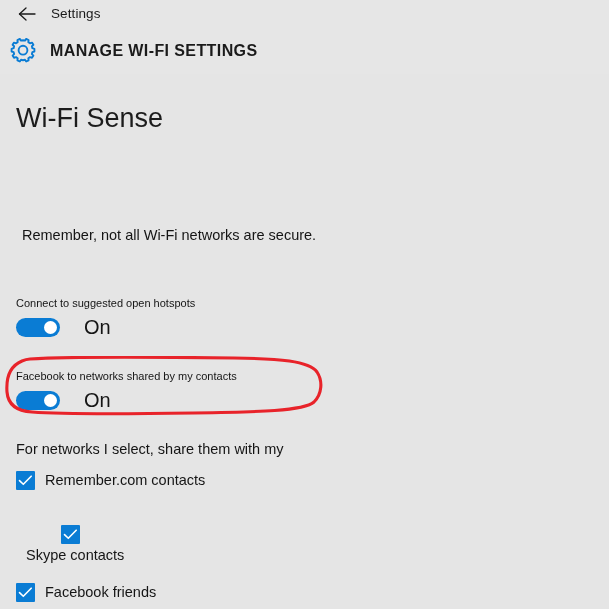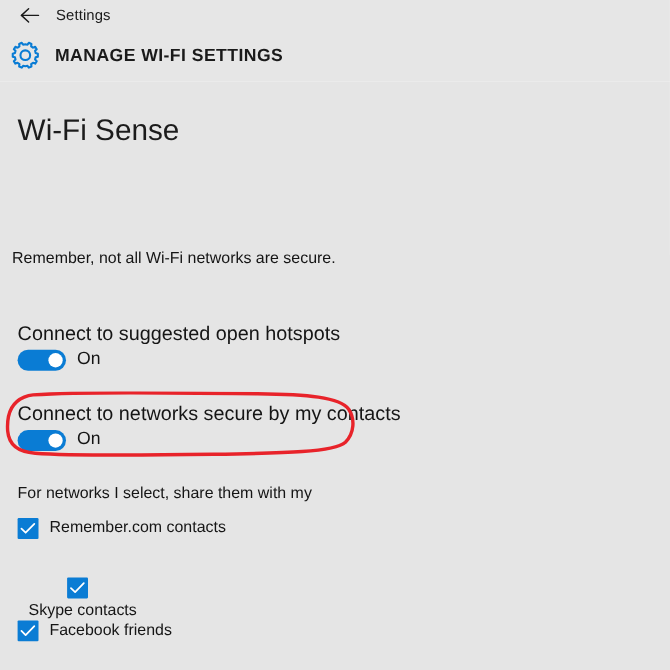--- a/index.html
+++ b/index.html
@@ -109,21 +109,21 @@
     left: 16px;
     top: 72px;
     width: 460px;
     font-size: 14.5px;
     line-height: 25px;
     color: #151515;
   }
 
   .note {
     position: absolute;
-    left: 11px;
+    left: 22px;
     top: 150px;
     font-size: 14.5px;
     line-height: 22px;
     color: #151515;
     white-space: nowrap;
   }
 
   .learn-more {
     position: absolute;
     left: 15px;
@@ -135,21 +135,21 @@
     cursor: pointer;
     white-space: nowrap;
   }
 
   
   .toggle-group { position: absolute; left: 0; }
   .toggle-label {
     position: absolute;
     left: 16px;
     top: 0;
-    font-size: 18px;
+    font-size: 11px;
     line-height: 22px;
     color: #151515;
     white-space: nowrap;
   }
   .switch {
     position: absolute;
     left: 16px;
     top: 26px;
     width: 44px;
     height: 19px;
@@ -161,23 +161,23 @@
     position: absolute;
     right: 3px;
     top: 3px;
     width: 13px;
     height: 13px;
     border-radius: 50%;
     background: #ffffff;
   }
   .switch-state {
     position: absolute;
-    left: 70px;
+    left: 84px;
     top: 24px;
-    font-size: 16px;
+    font-size: 20px;
     line-height: 22px;
     color: #151515;
     white-space: nowrap;
   }
 
   #toggle-hotspots { top: 218px; }
   #toggle-contacts { top: 291px; }
 
   
   .annotation {
@@ -226,21 +226,21 @@
   .check-text {
     margin-left: 10px;
     font-size: 14.5px;
     line-height: 22px;
     color: #151515;
     white-space: nowrap;
   }
 
   #check-row-0 { top: 395px; }
   #check-row-1 { top: 451px; flex-direction: column; }
-  #check-row-2 { top: 488px; }
+  #check-row-2 { top: 507px; }
 </style>
 </head>
 <body>
 
 <div class="chrome">
 
   <div class="app-bar">
     <div class="back-btn">
       <span>
         <svg width="20" height="16" viewBox="0 0 20 16" aria-hidden="true">
@@ -287,21 +287,21 @@
 
   <div class="toggle-group" id="toggle-hotspots">
     <div class="toggle-label">Connect to suggested open hotspots</div>
     <div class="switch" role="switch" aria-checked="true">
       <div class="knob"></div>
     </div>
     <div class="switch-state">On</div>
   </div>
 
   <div class="toggle-group" id="toggle-contacts">
-    <div class="toggle-label">Connect to networks secure by my contacts</div>
+    <div class="toggle-label">Facebook to networks shared by my contacts</div>
     <div class="switch" role="switch" aria-checked="true">
       <div class="knob"></div>
     </div>
     <div class="switch-state">On</div>
   </div>
 
   <div class="annotation">
     <svg width="320" height="60" viewBox="0 0 320 60" aria-hidden="true">
       <path d="M26,3
                C70,0 150,1 230,2

